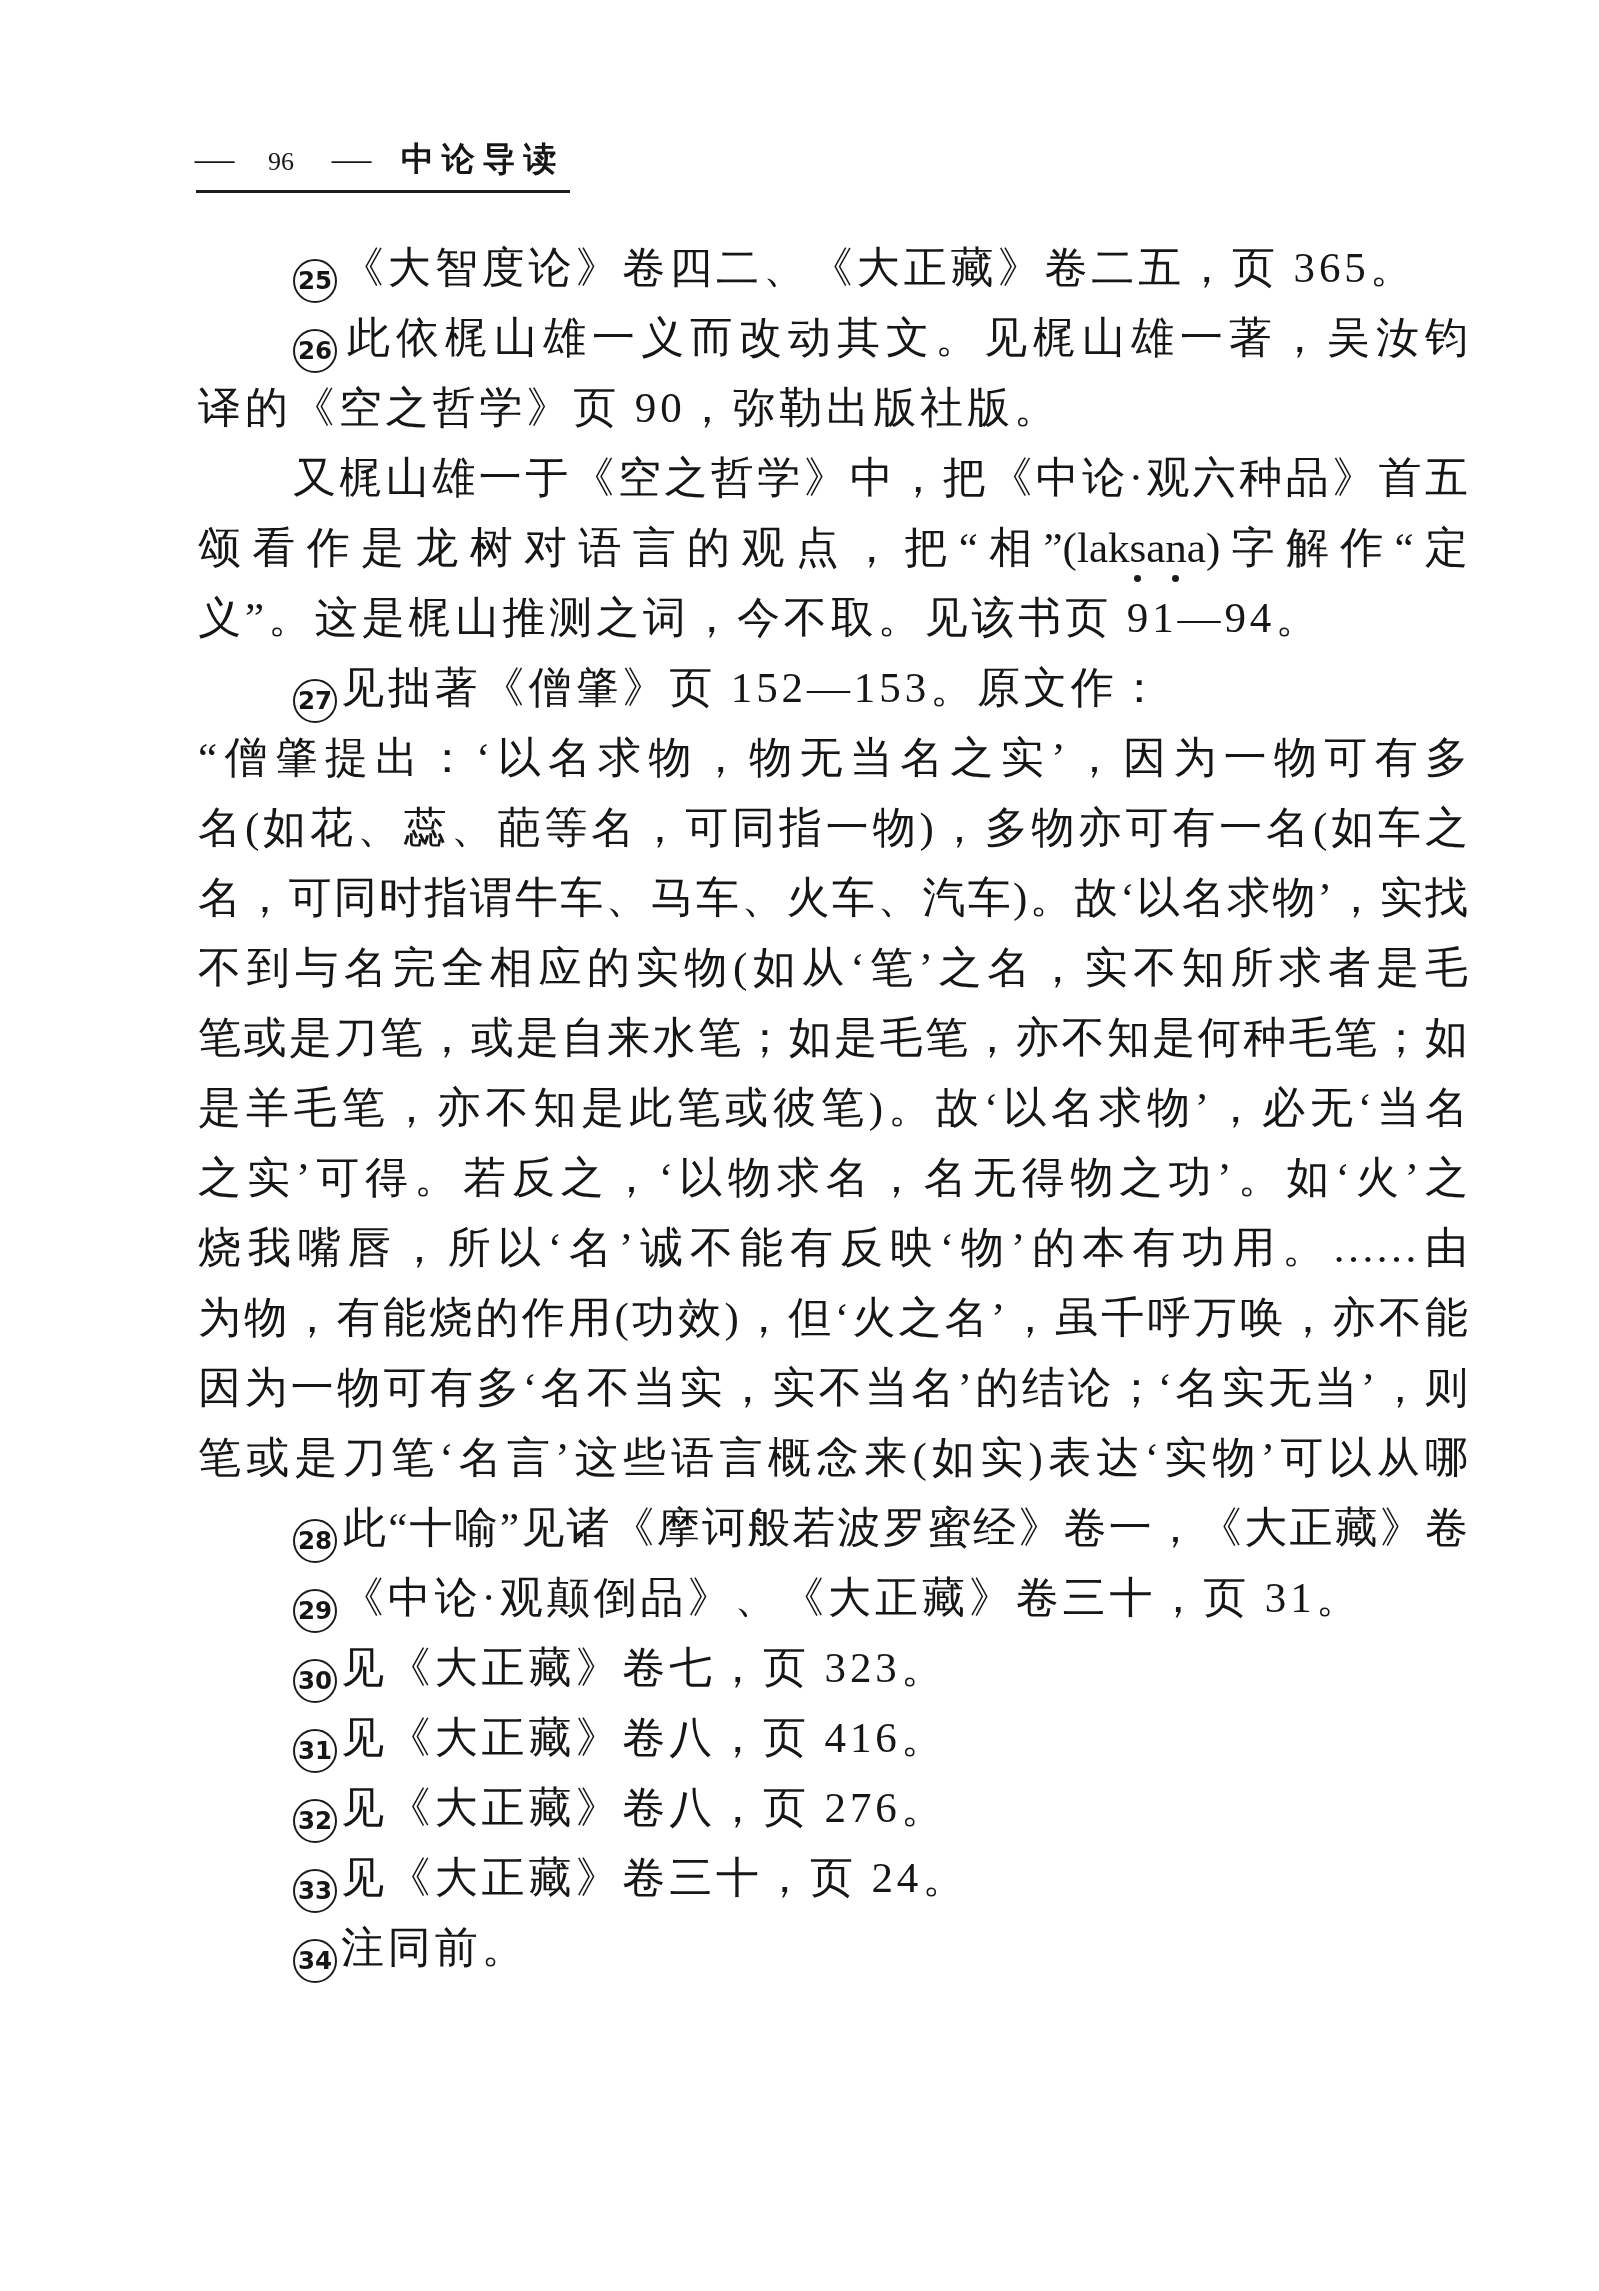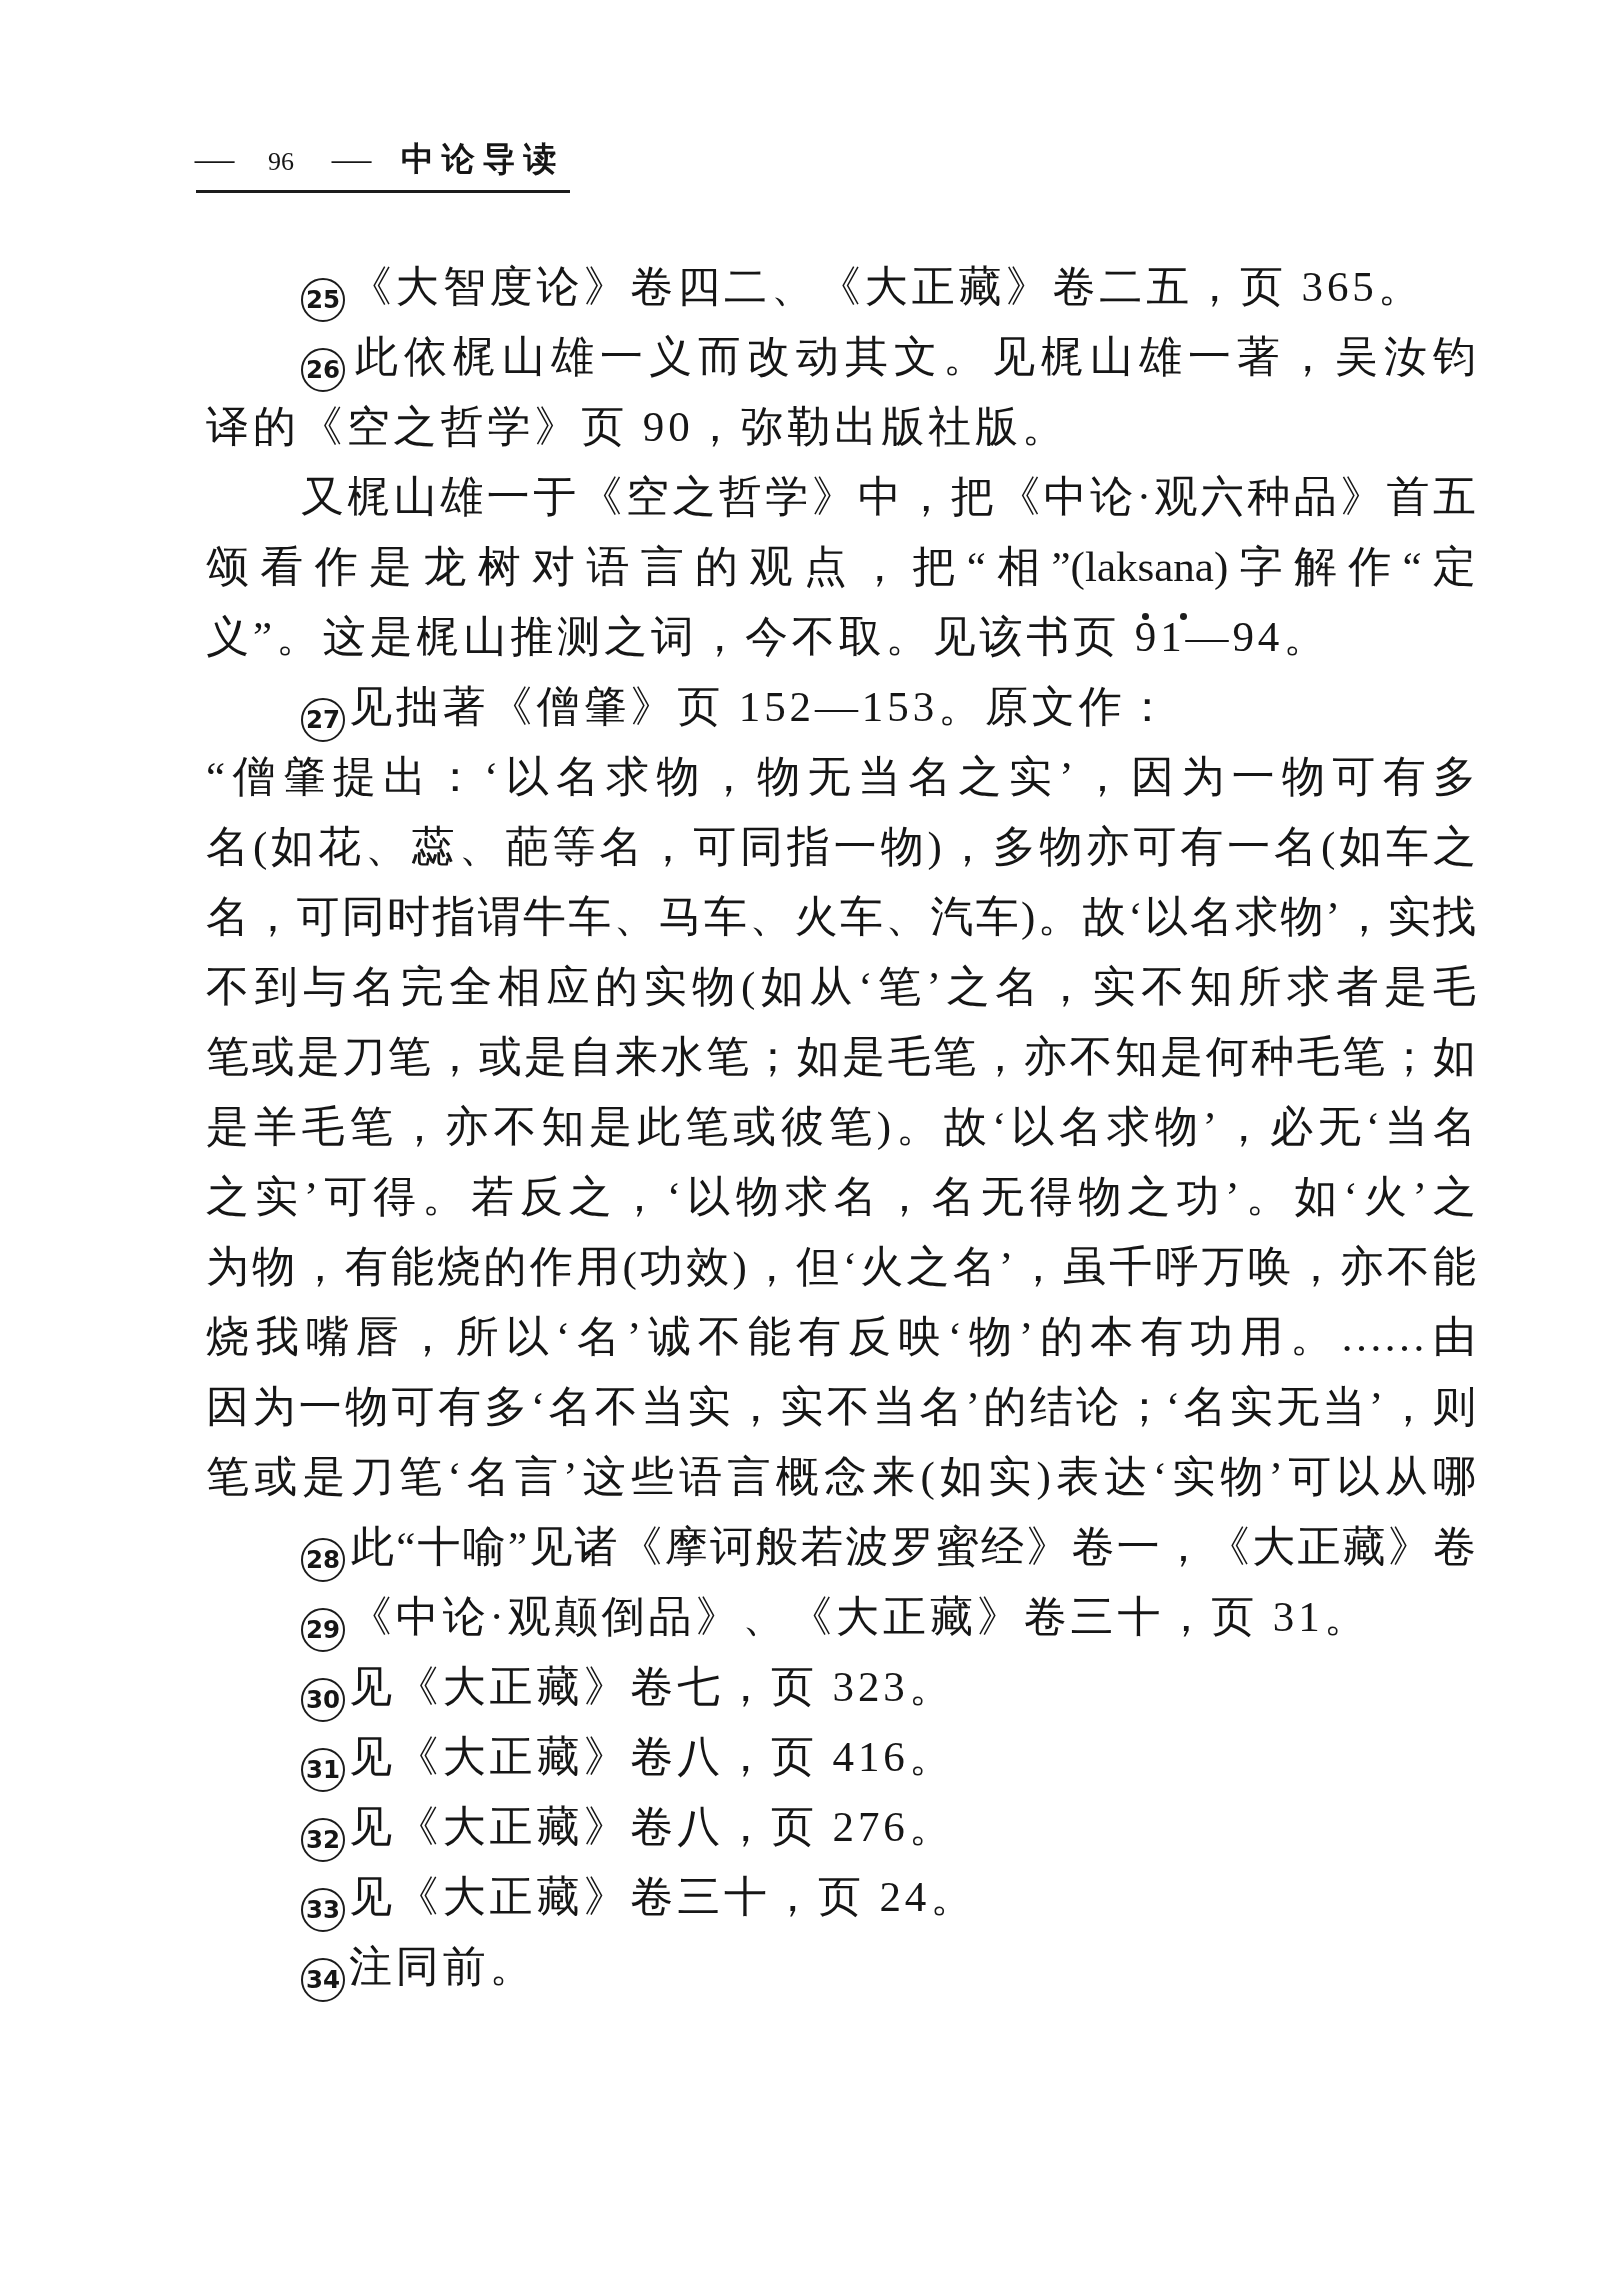--- a/index.html
+++ b/index.html
@@ -21,24 +21,24 @@
     line-height: 39px;
   }
   .page-header .dash { display: inline-block; transform: scaleX(1.2); }
   .page-header .dash-left  { margin-right: 37px; }
   .page-header .page-num   { margin-right: 41px; font-size: 26px; }
   .page-header .dash-right { margin-right: 33px; }
   .page-header .book-title { letter-spacing: 7.8px; font-weight: 600; }
 
   .text-block {
     position: absolute;
-    left: 206px; top: 245px;
+    left: 198px; top: 245px;
     width: 1270px;
     font-size: 43px;
-    line-height: 84px;
+    line-height: 46px;
   }
   .line {
     height: 70px;
     white-space: nowrap;
   }
   .line.justify {
     text-align: justify;
     text-align-last: justify;
     letter-spacing: 0;
   }
@@ -94,22 +94,22 @@
     <div class="line justify">颂看作是龙树对语言的观点，把“相”(lak<span class="dot-under">s</span>a<span class="dot-under">n</span>a)字解作“定</div>
     <div class="line left">义”。这是梶山推测之词，今不取。见该书页 91—94。</div>
     <div class="line left indent"><span class="cnum">27</span>见拙著《僧肇》页 152—153。原文作：</div>
     <div class="line justify">“僧肇提出：‘以名求物，物无当名之实’，因为一物可有多</div>
     <div class="line justify">名(如花、蕊、葩等名，可同指一物)，多物亦可有一名(如车之</div>
     <div class="line justify">名，可同时指谓牛车、马车、火车、汽车)。故‘以名求物’，实找</div>
     <div class="line justify">不到与名完全相应的实物(如从‘笔’之名，实不知所求者是毛</div>
     <div class="line justify">笔或是刀笔，或是自来水笔；如是毛笔，亦不知是何种毛笔；如</div>
     <div class="line justify">是羊毛笔，亦不知是此笔或彼笔)。故‘以名求物’，必无‘当名</div>
     <div class="line justify">之实’可得。若反之，‘以物求名，名无得物之功’。如‘火’之</div>
+    <div class="line justify">烧我嘴唇，所以‘名’诚不能有反映‘物’的本有功用。……由</div>
     <div class="line justify">为物，有能烧的作用(功效)，但‘火之名’，虽千呼万唤，亦不能</div>
-    <div class="line justify">烧我嘴唇，所以‘名’诚不能有反映‘物’的本有功用。……由</div>
     <div class="line justify">因为一物可有多‘名不当实，实不当名’的结论；‘名实无当’，则</div>
     <div class="line justify">笔或是刀笔‘名言’这些语言概念来(如实)表达‘实物’可以从哪</div>
     <div class="line justify indent"><span class="cnum">28</span>此“十喻”见诸《摩诃般若波罗蜜经》卷一，《大正藏》卷</div>
     <div class="line left indent"><span class="cnum">29</span>《中论·观颠倒品》、《大正藏》卷三十，页 31。</div>
     <div class="line left indent"><span class="cnum">30</span>见《大正藏》卷七，页 323。</div>
     <div class="line left indent"><span class="cnum">31</span>见《大正藏》卷八，页 416。</div>
     <div class="line left indent"><span class="cnum">32</span>见《大正藏》卷八，页 276。</div>
     <div class="line left indent"><span class="cnum">33</span>见《大正藏》卷三十，页 24。</div>
     <div class="line left indent"><span class="cnum">34</span>注同前。</div>
   </div>

